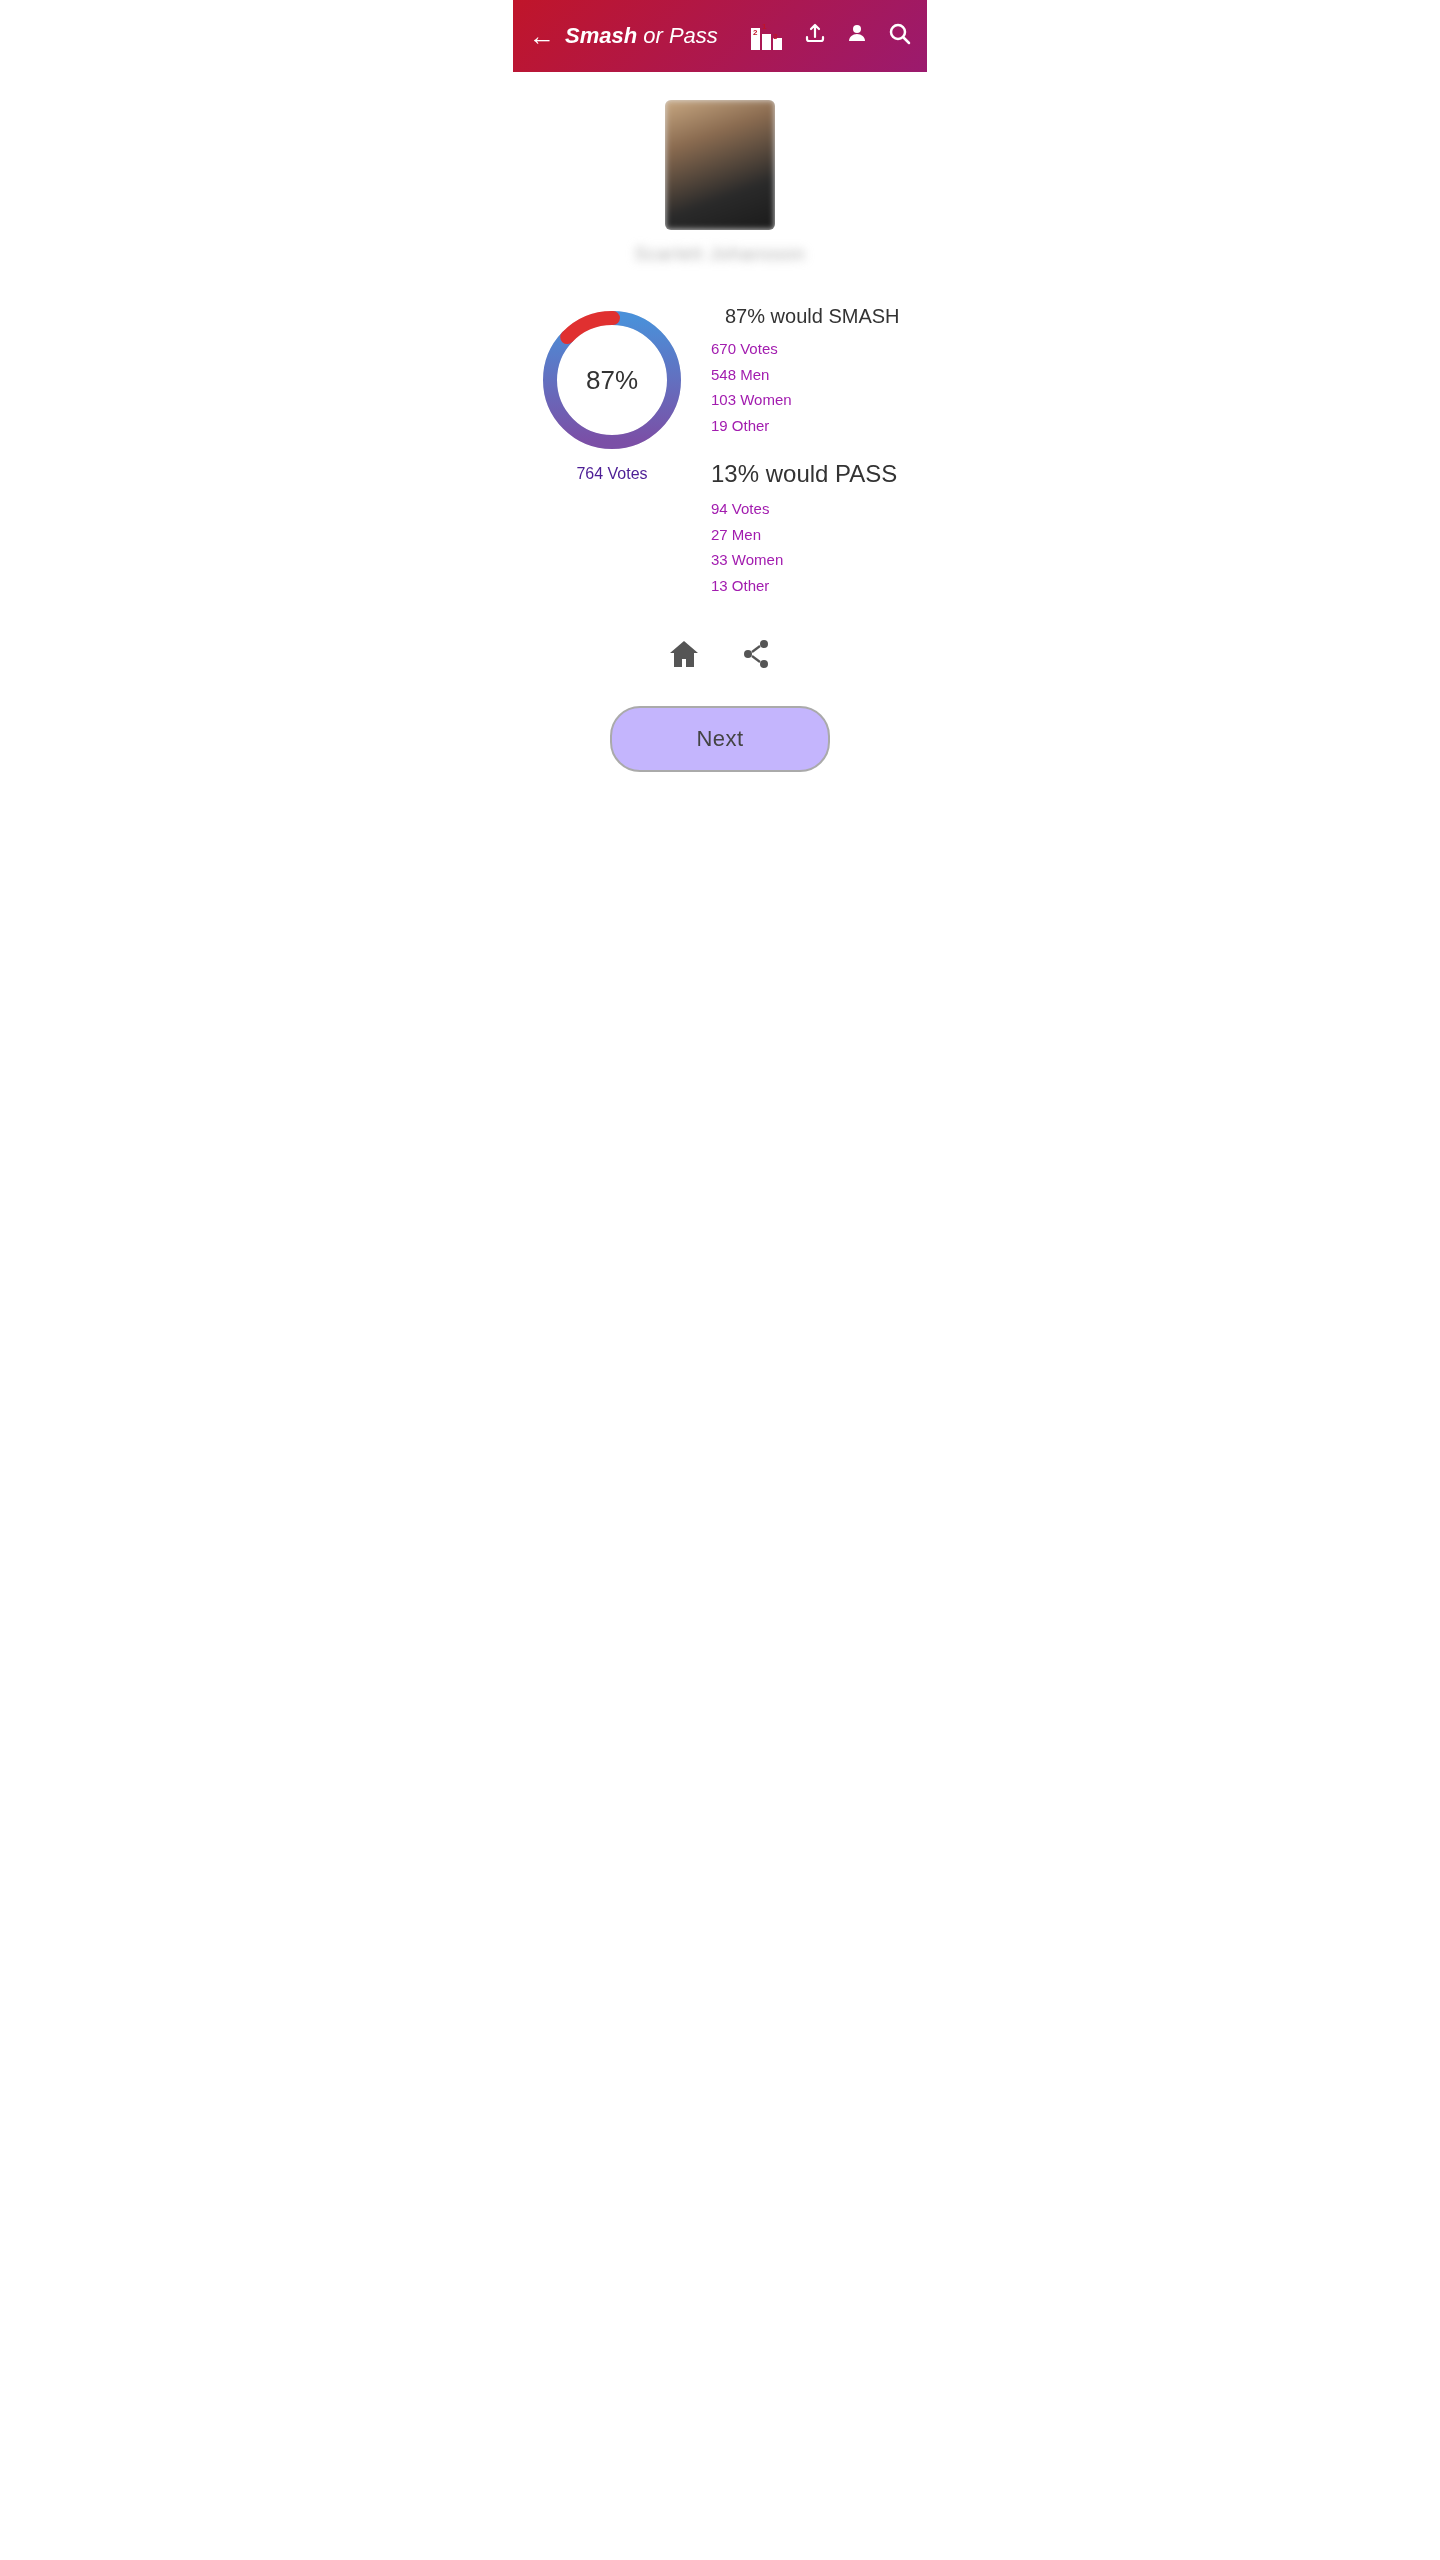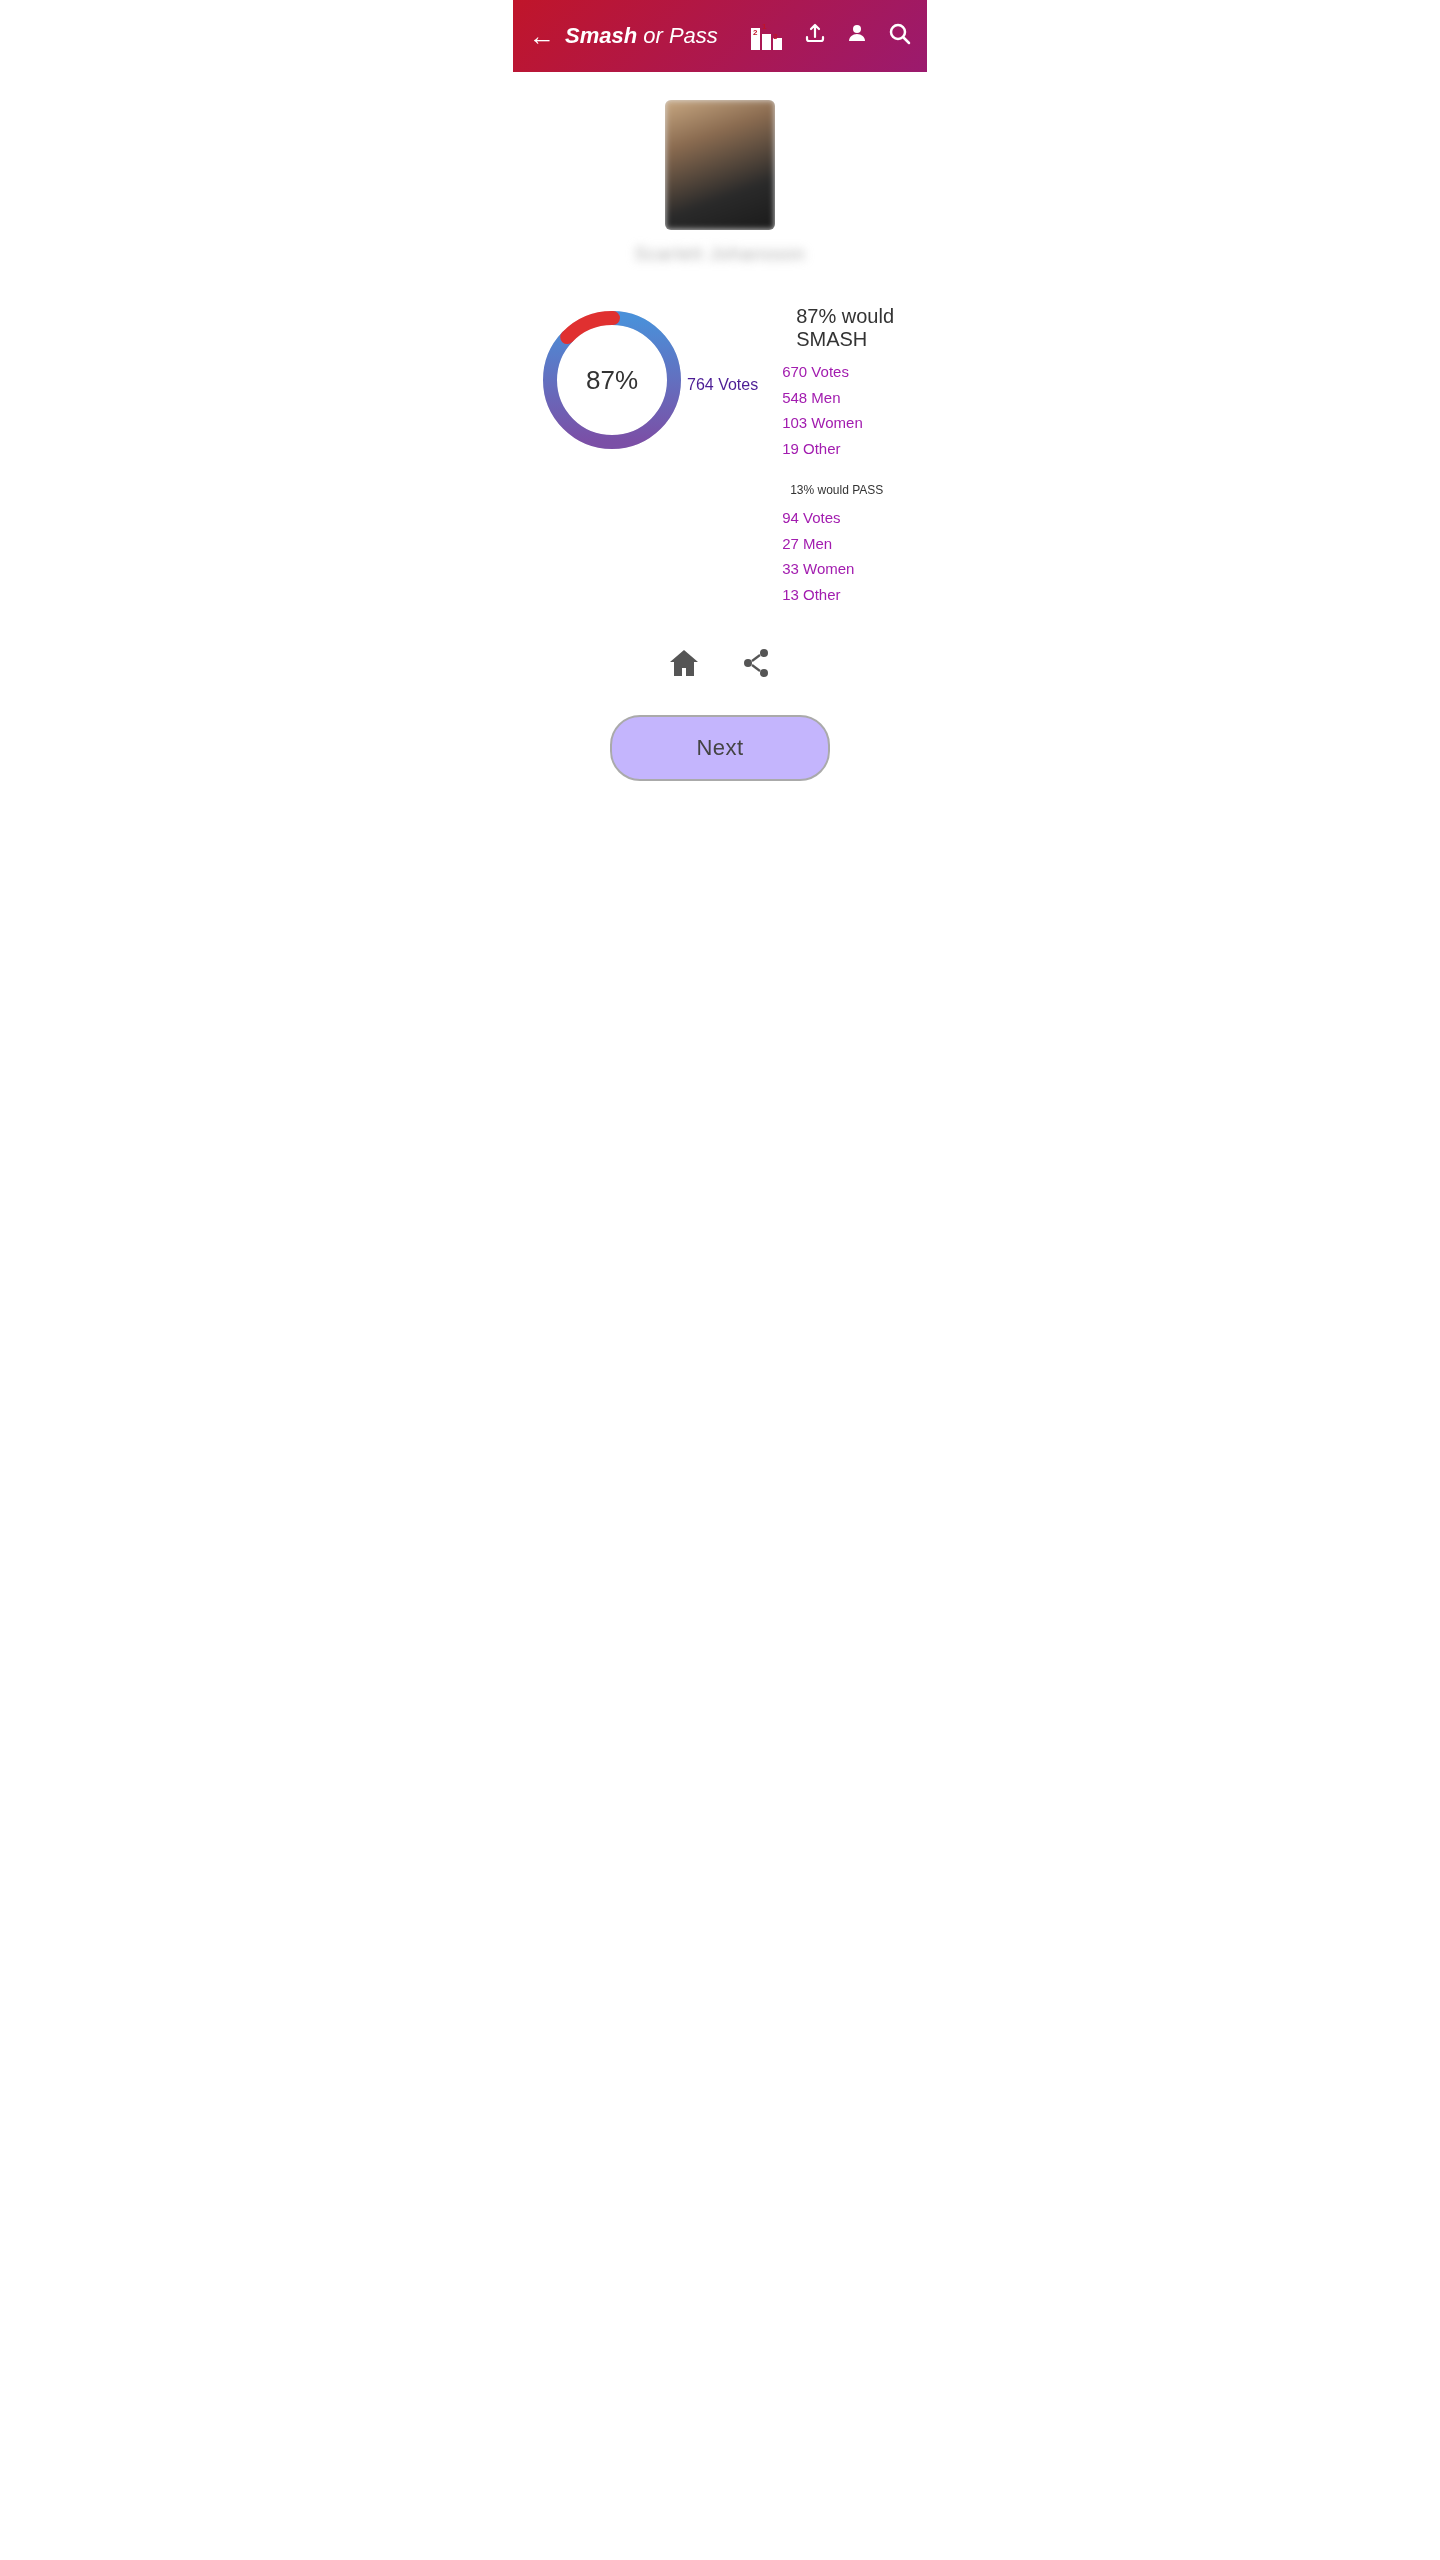--- a/index.html
+++ b/index.html
@@ -118,21 +118,21 @@
     
     .stats-section {
       display: flex;
       align-items: flex-start;
       padding: 20px 24px 0;
       gap: 24px;
     }
 
     .chart-wrapper {
       display: flex;
-      flex-direction: row;
+      flex-direction: column;
       align-items: center;
       flex-shrink: 0;
     }
 
     .donut-container {
       position: relative;
       width: 150px;
       height: 150px;
     }
 
@@ -192,26 +192,25 @@
       margin-left: 14px;
     }
 
     .vote-stat {
       font-size: 15px;
       color: #a21caf;
       line-height: 1.7;
     }
 
     .pass-heading {
-      font-size: 12px;
+      font-size: 24px;
       font-weight: 400;
       color: #333;
       margin-top: 22px;
       margin-bottom: 8px;
-      margin-left: 8px;
     }
 
     
     .action-buttons {
       display: flex;
       justify-content: center;
       gap: 40px;
       padding: 40px 20px 20px;
     }
 

